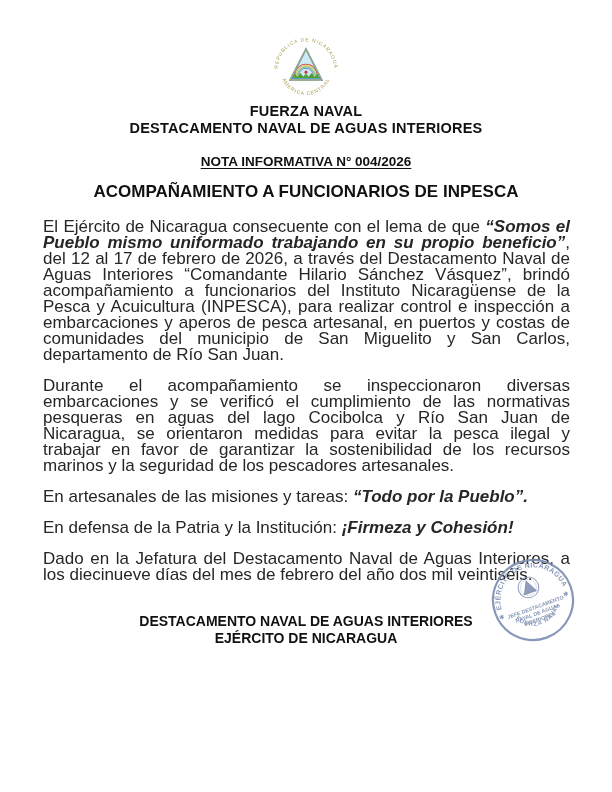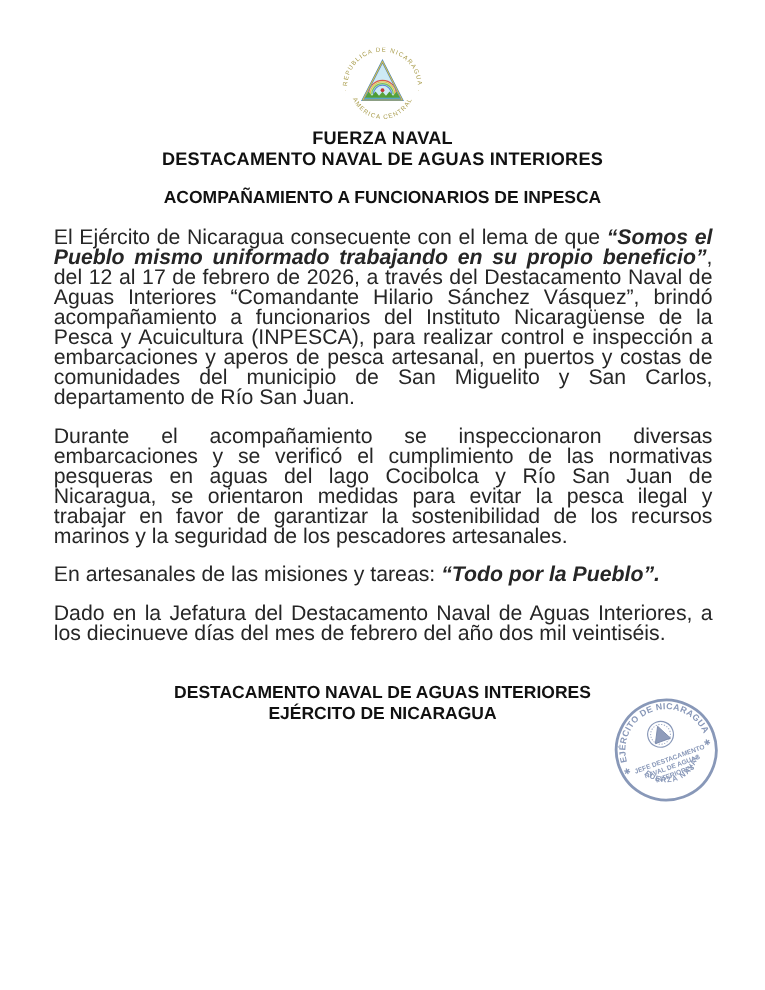--- a/index.html
+++ b/index.html
@@ -13,21 +13,21 @@
     overflow:hidden;
   }
   
   .emblem { display:block; margin:38px auto 2px auto; width:66px; height:63px; }
   .coa-arc { font-size:7.6px; letter-spacing:1.4px; fill:#a89b4a; }
   .coa-dot { font-size:6px; fill:#a89b4a; }
   
   .hdr { text-align:center; font-weight:bold; font-size:14.5px; line-height:16.5px; color:#111; letter-spacing:0.2px; }
   .nota { margin-top:18px; text-align:center; font-weight:bold; font-size:13.5px; color:#111; }
   .nota span { text-decoration:underline; text-underline-offset:2px; }
-  .subject { margin-top:13px; text-align:center; font-weight:bold; font-size:14px; color:#111; }
+  .subject { margin-top:13px; text-align:center; font-weight:bold; font-size:17px; color:#111; }
   
   .content { margin:17px 42px 0 43px; }
   .content p { margin:0 0 15px 0; font-size:17px; line-height:16px; text-align:justify; }
   .bi { font-weight:bold; font-style:italic; }
   
   .footer { margin-top:30px; text-align:center; font-weight:bold; font-size:14px; line-height:16.5px; color:#111; }
   
   .stamp { position:absolute; left:490px; top:557px; width:86px; height:86px; }
   .st-arc  { font-size:8.2px; font-weight:bold; letter-spacing:0.4px; fill:#7c8db1; }
   .st-arcb { font-size:7px;  font-weight:bold; letter-spacing:1px;   fill:#7c8db1; }
@@ -73,27 +73,31 @@
     </g>
     <polygon points="50,17 74,64 26,64" fill="none" stroke="#3f7fbf" stroke-width="2.6"></polygon>
     <polygon points="50,17 74,64 26,64" fill="none" stroke="#d9c04a" stroke-width="1.3"></polygon>
   </svg>
 
   <div class="hdr">
     <div>FUERZA NAVAL</div>
     <div>DESTACAMENTO NAVAL DE AGUAS INTERIORES</div>
   </div>
 
+  <div class="nota">
+    <span>NOTA INFORMATIVA N° 004/2026</span>
+  </div>
 
   <div class="subject">ACOMPAÑAMIENTO A FUNCIONARIOS DE INPESCA</div>
 
   <div class="content">
     <p><span>El Ejército de Nicaragua consecuente con el lema de que </span><span class="bi">“Somos el Pueblo mismo uniformado trabajando en su propio beneficio”</span><span>, del 12 al 17 de febrero de 2026, a través del Destacamento Naval de Aguas Interiores “Comandante Hilario Sánchez Vásquez”, brindó acompañamiento a funcionarios del Instituto Nicaragüense de la Pesca y Acuicultura (INPESCA), para realizar control e inspección a embarcaciones y aperos de pesca artesanal, en puertos y costas de comunidades del municipio de San Miguelito y San Carlos, departamento de Río San Juan.</span></p>
     <p>Durante el acompañamiento se inspeccionaron diversas embarcaciones y se verificó el cumplimiento de las normativas pesqueras en aguas del lago Cocibolca y Río San Juan de Nicaragua, se orientaron medidas para evitar la pesca ilegal y trabajar en favor de garantizar la sostenibilidad de los recursos marinos y la seguridad de los pescadores artesanales.</p>
     <p><span>En artesanales de las misiones y tareas: </span><span class="bi">“Todo por la Pueblo”.</span></p>
+    <p><span>En defensa de la Patria y la Institución: </span><span class="bi">¡Firmeza y Cohesión!</span></p>
     <p>Dado en la Jefatura del Destacamento Naval de Aguas Interiores, a los diecinueve días del mes de febrero del año dos mil veintiséis.</p>
   </div>
 
   <div class="footer">
     <div>DESTACAMENTO NAVAL DE AGUAS INTERIORES</div>
     <div>EJÉRCITO DE NICARAGUA</div>
   </div>
 
   <svg class="stamp" viewBox="0 0 100 100" aria-hidden="true">
     <defs>

